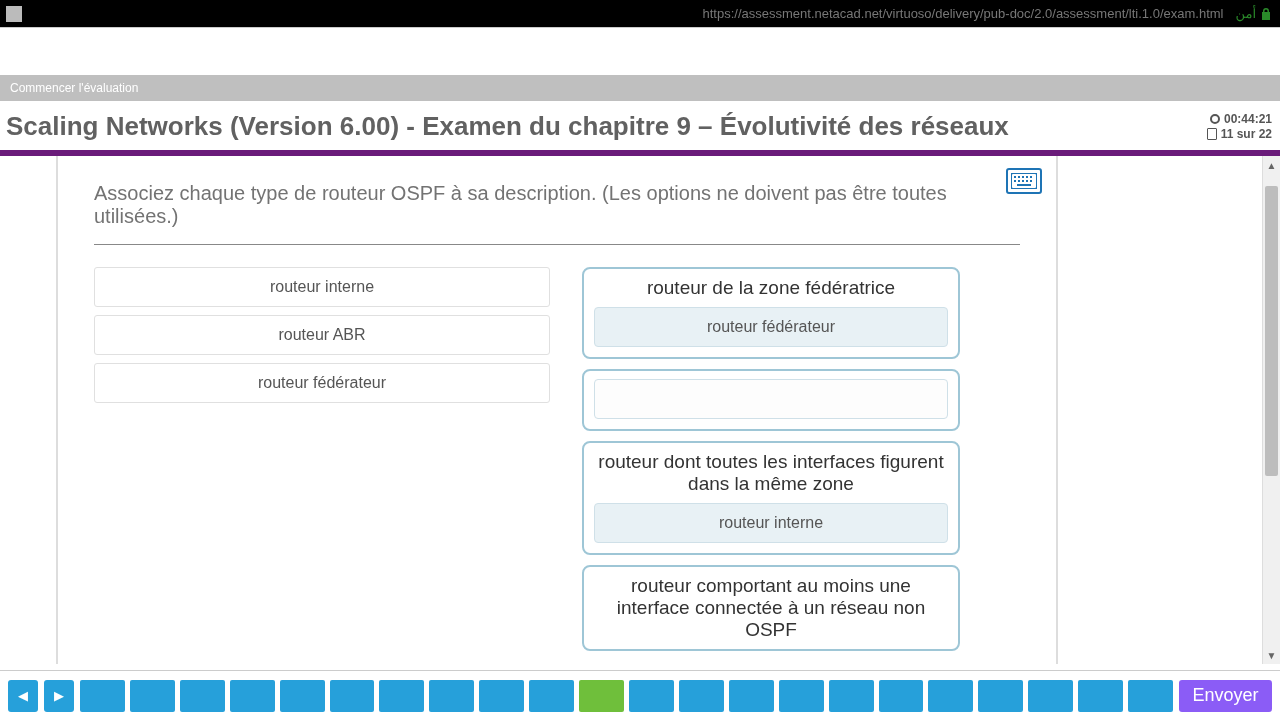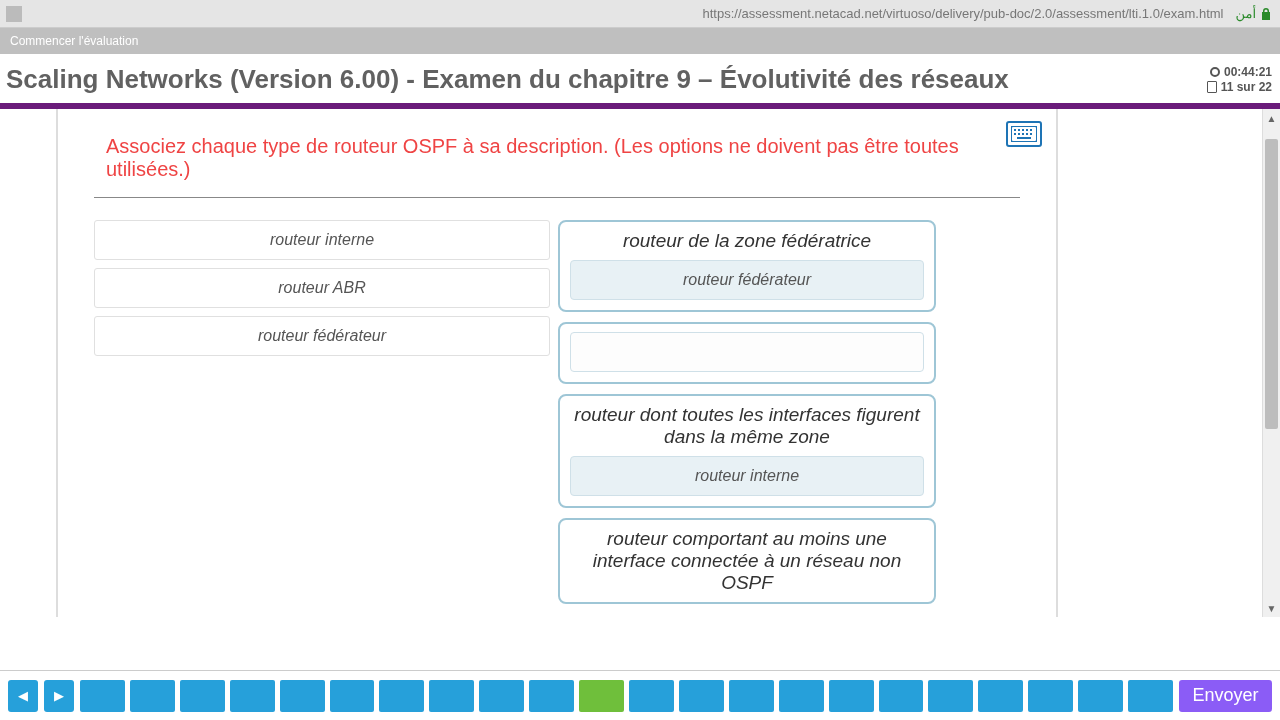--- a/index.html
+++ b/index.html
@@ -1,44 +1,44 @@
 <!DOCTYPE html>
 <html><head>
 <meta charset="utf-8">
 <style>
   * { box-sizing: border-box; margin: 0; padding: 0; }
   html, body { width: 1280px; height: 720px; font-family: Arial, Helvetica, sans-serif; overflow: hidden; background:#fff;}
   
-  .addr-bar { height: 28px; display:flex; align-items:center; border-bottom:1px solid #ccc; background:#e5e5e5; font-size:13px; color:#444;}
+  .addr-bar { height: 28px; display:flex; align-items:center; border-bottom:1px solid #ccc; background:#000000; font-size:13px; color:#444;}
   .addr-bar .favicon{ width:16px; height:16px; margin:0 6px; background:#bbb;}
   .addr-bar .url{ flex:1; text-align:right; padding-right:8px; color:#777;}
   .addr-bar .sec { color:#2a8a2a; font-weight:normal; padding:0 4px;}
   .addr-bar .lock { width:12px; height:14px; margin-right:8px;}
   .lock svg{display:block;}
   
-  .sub-bar { height:26px; background:#bfbfbf; display:flex; align-items:center; padding:0 10px; font-size:12px; color:#fff;}
+  .sub-bar { height:26px; background:#bfbfbf; display:flex; align-items:center; padding:0 10px; font-size:12px; color:#fff;margin-top:47px;}
   
   .hdr { display:flex; align-items:center; justify-content:space-between; padding:10px 8px 8px 6px;}
   .hdr h1 { font-weight:700; font-size:26px; color:#616161;}
   .hdr .meta { text-align:right; font-size:12px; color:#555;font-weight:bold;}
   .hdr .meta .row{display:flex;align-items:center;justify-content:flex-end;gap:4px;line-height:15px;}
   .clock-ic{width:10px;height:10px;border:2px solid #555;border-radius:50%;position:relative;}
   .doc-ic{width:10px;height:12px;border:1px solid #555;border-radius:1px;}
   .divider { height:6px; background:#6a1b7a;}
   
   .stage { position:relative; height:508px; background:#fff;}
   .scroll-col{position:absolute; right:0; top:0; bottom:0; width:18px; background:#f0f0f0; border-left:1px solid #ddd;}
   .scroll-up,.scroll-dn{height:18px;display:flex;align-items:center;justify-content:center;color:#666;font-size:10px;cursor:pointer;}
   .scroll-thumb{position:absolute; left:2px; right:2px; top:30px; height:290px; background:#bdbdbd; border-radius:2px;}
   .paper{ position:absolute; left:56px; top:0; width:1002px; bottom:0; border-left:2px solid #ddd; border-right:2px solid #ddd; padding:26px 36px 0 36px; overflow:hidden;}
   .kbd{ position:absolute; right:14px; top:12px; width:36px; height:26px; border:2px solid #1e74b5; border-radius:3px; display:flex; align-items:center; justify-content:center; color:#1e74b5; cursor:pointer;}
   .kbd svg{display:block;}
-  .qtext{ font-size:20px; color:#ef4444; padding-right:50px;margin-left:12px;}
+  .qtext{ font-size:20px; color:#737373; padding-right:50px;}
   .qrule{ border:0; border-top:1px solid #888; margin:16px 0 22px 0;}
-  .cols{ display:flex; gap:8px;font-style:italic;}
+  .cols{ display:flex; gap:32px;}
   .left{ width:456px;}
   .right{ width:378px;}
   .src{ height:40px; border:1px solid #e0e0e0; border-radius:3px; margin-bottom:8px; display:flex; align-items:center; justify-content:center; font-size:16px; color:#555; background:#fff; cursor:grab;}
   .grp{ border:2px solid #9ec6d6; border-radius:8px; padding:8px 10px 10px 10px; margin-bottom:10px; background:#fff;}
   .grp-title{ text-align:center; font-size:19px; color:#333; margin-bottom:8px;}
   .dz{ min-height:40px; border:1px solid #cfe0e8; border-radius:4px; background:#e8f1f5; display:flex; align-items:center; justify-content:center; font-size:16px; color:#555;}
   .dz.empty{ background:#fdfdfd;}
   
   .nav{ position:absolute; left:0; right:0; bottom:0; height:50px; background:#fff; border-top:1px solid #ccc; display:flex; align-items:center; padding:6px 8px; gap:6px;}
   .arrow{ width:30px; height:32px; background:#26a0da; border-radius:3px; display:flex; align-items:center; justify-content:center; color:#fff; cursor:pointer; font-size:13px;}

